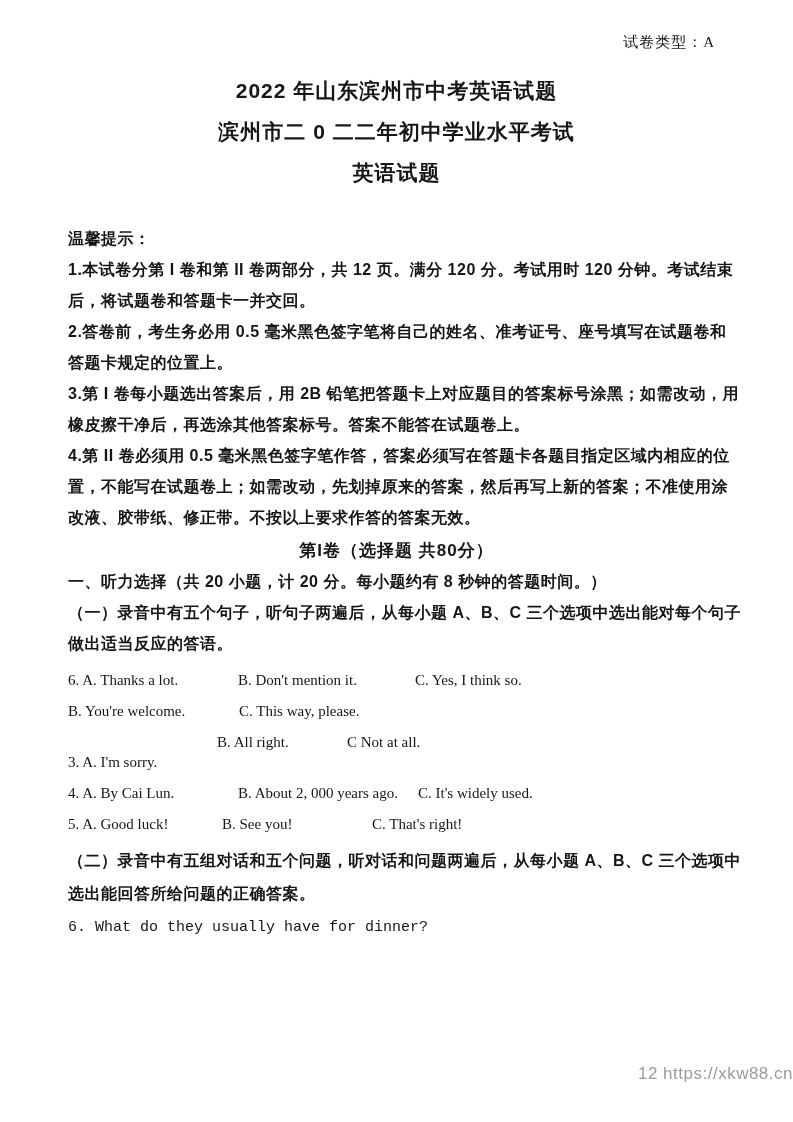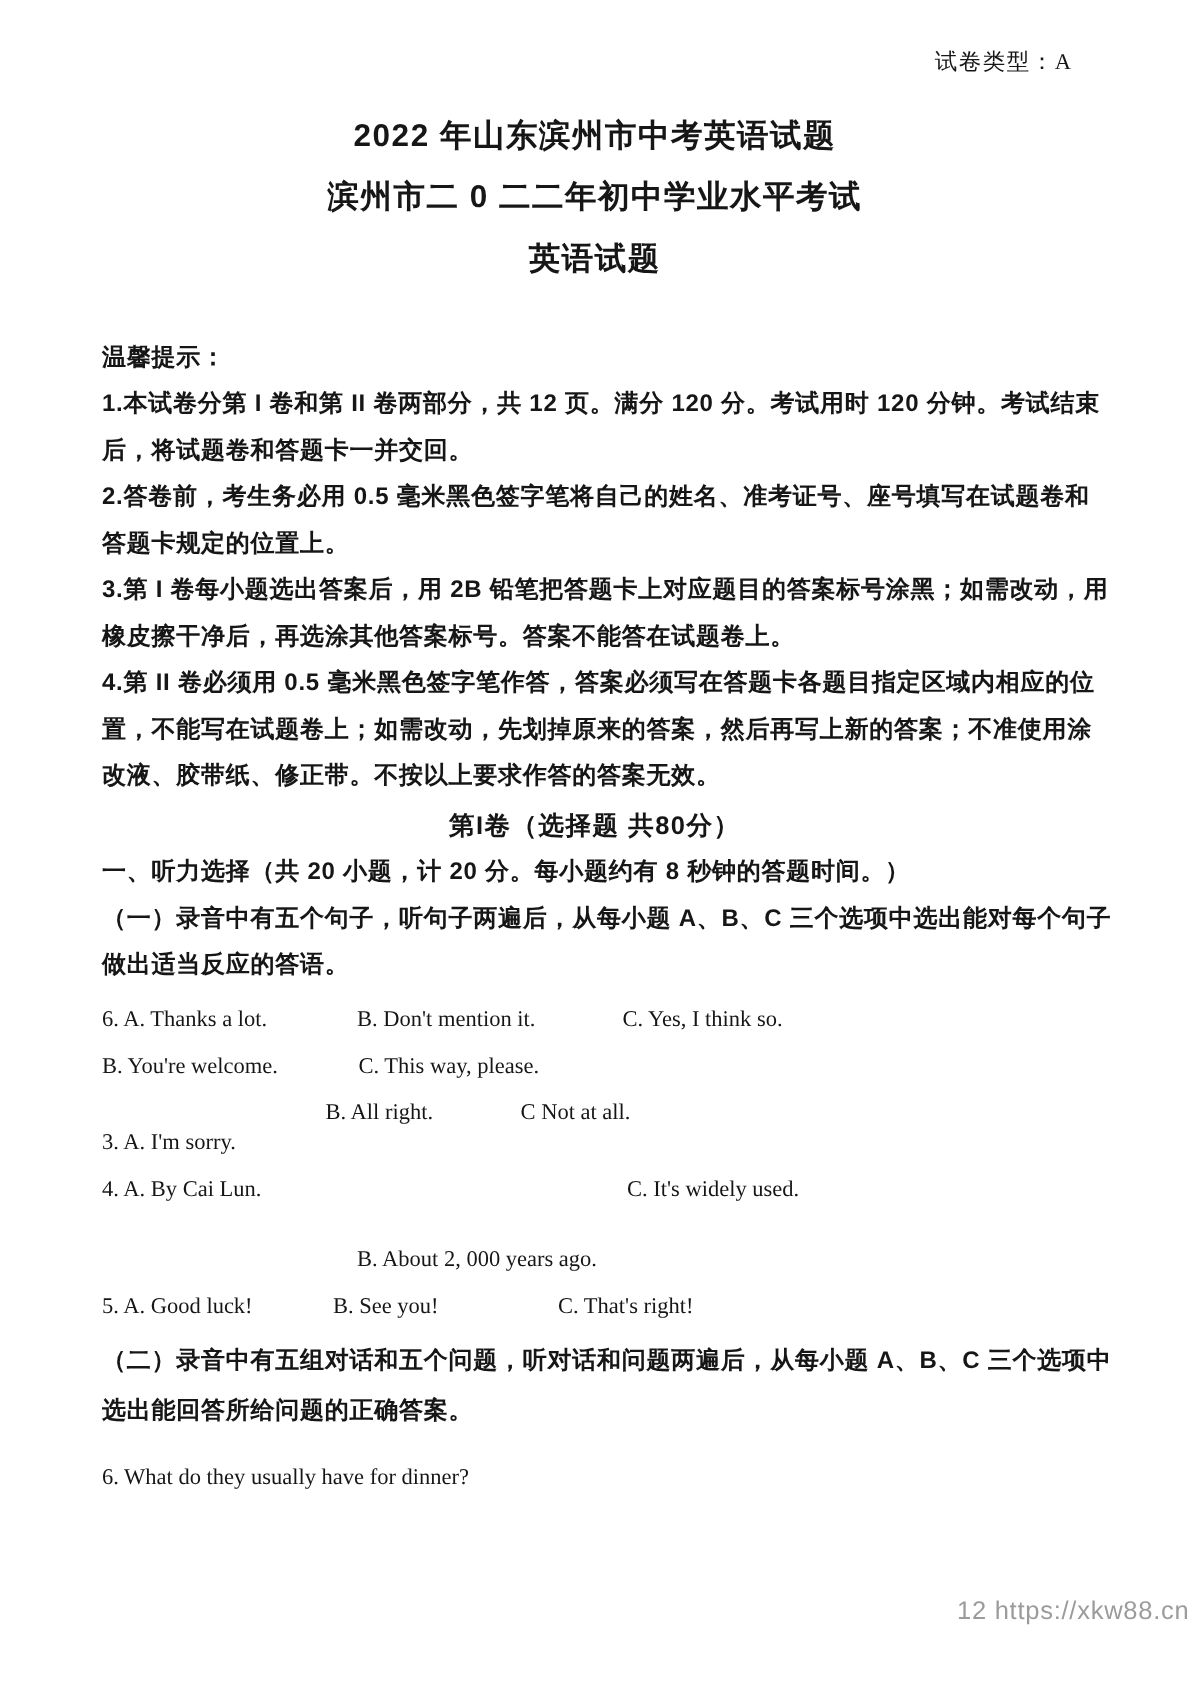--- a/index.html
+++ b/index.html
@@ -61,32 +61,32 @@
     white-space: nowrap;
     font-family: "Liberation Serif", serif;
     font-size: 15px;
     line-height: 31px;
     font-weight: 400;
   }
   .q-row .ca, .q-row .cb { flex: none; }
   .q-row:nth-child(1) .ca { width: 170px; } .q-row:nth-child(1) .cb { width: 177px; }
   .q-row:nth-child(2) .ca { width: 153px; } .q-row:nth-child(2) .cb { width: 171px; }
   .q-row:nth-child(3) .ca { width: 149px; margin-top: 20px; } .q-row:nth-child(3) .cb { width: 130px; }
-  .q-row:nth-child(4) .ca { width: 170px; } .q-row:nth-child(4) .cb { width: 180px; margin-top: 47px; }
+  .q-row:nth-child(4) .ca { width: 170px; } .q-row:nth-child(4) .cb { width: 180px; }
   .q-row:nth-child(5) .ca { width: 154px; } .q-row:nth-child(5) .cb { width: 150px; }
 
   .section-two { margin-top: 4px; }
   .section-two .cn-line { line-height: 33px; }
 
   .en-line {
-    font-family: Liberation Serif, serif;
+    font-family: Liberation Mono, monospace;
     font-size: 15px;
     line-height: 31px;
     white-space: nowrap;
-    margin-top: 13px;
+    margin-top: 2px;
   }
 
   .footer {
     position: absolute;
     left: 0;
     top: 1062px;
     width: 100%;
     text-align: right;
     color: #9b9b9b;
     font-size: 17px;

